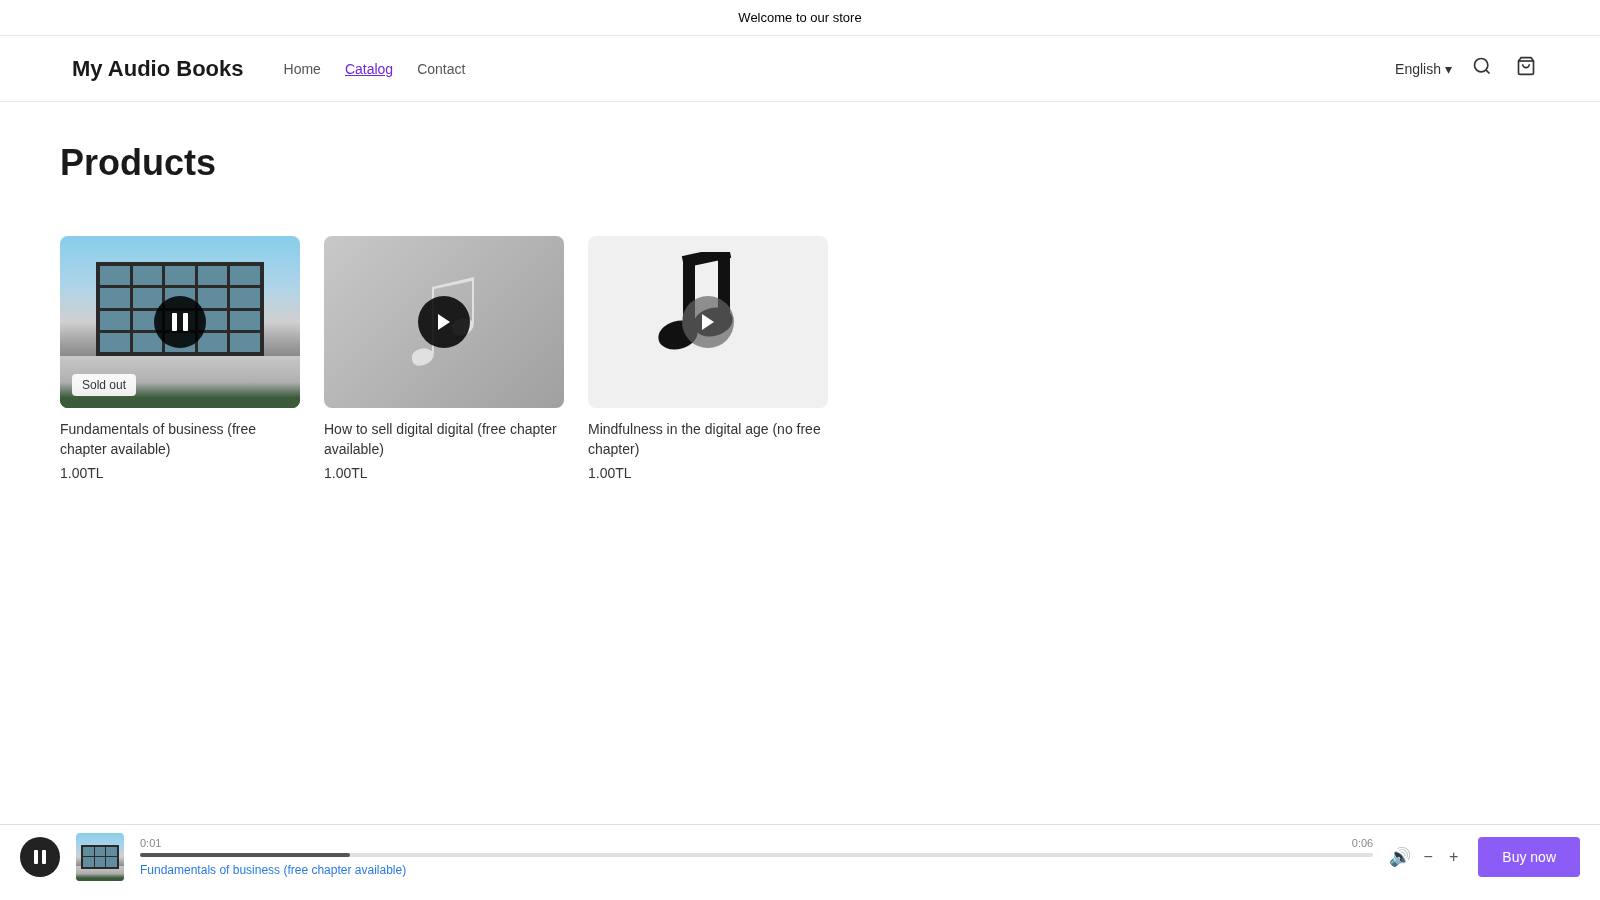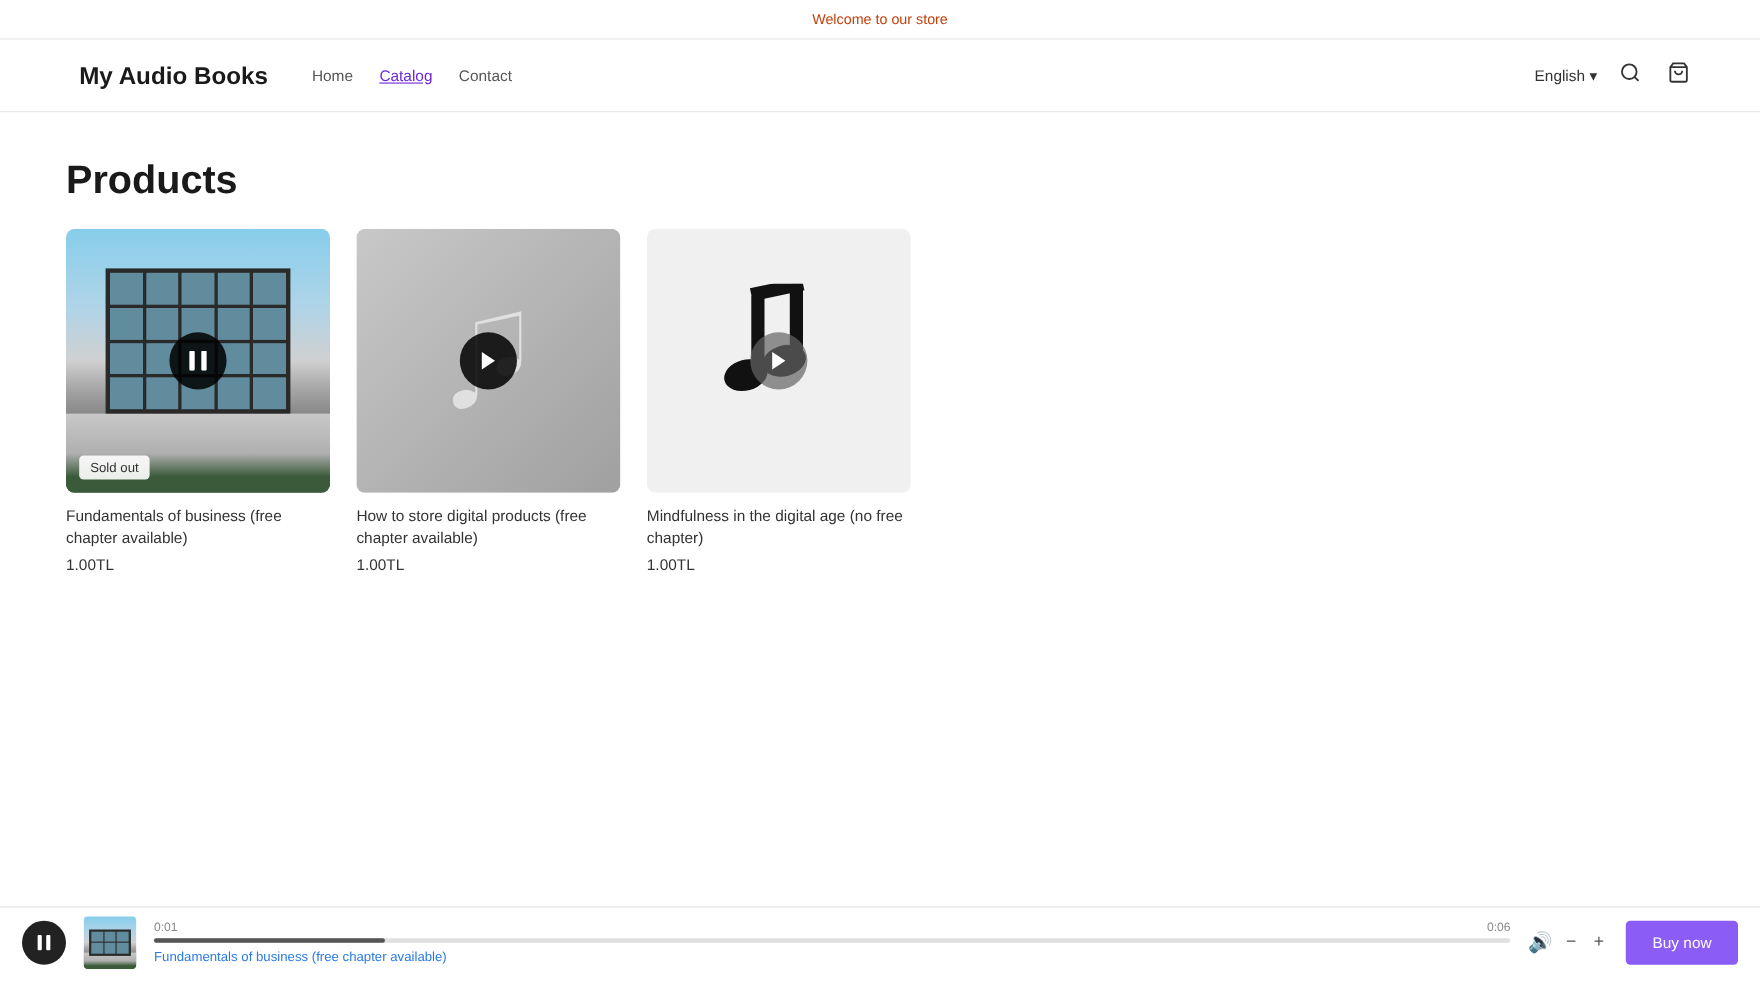--- a/index.html
+++ b/index.html
@@ -5,21 +5,21 @@
     * { box-sizing: border-box; margin: 0; padding: 0; }
     body { font-family: -apple-system, BlinkMacSystemFont, 'Segoe UI', Helvetica, Arial, sans-serif; background: #fff; color: #333; }
 
     
     .announcement-bar {
       background: #fff;
       border-bottom: 1px solid #e8e8e8;
       text-align: center;
       padding: 10px;
       font-size: 13px;
-      color: #c2410c;
+      color: #000000;
     }
 
     
     .header {
       display: flex;
       align-items: center;
       justify-content: space-between;
       padding: 16px 60px;
       border-bottom: 1px solid #e8e8e8;
     }
@@ -71,21 +71,21 @@
     }
 
     
     .main {
       padding: 40px 60px 80px;
     }
     .page-title {
       font-size: 36px;
       font-weight: 600;
       color: #1a1a1a;
-      margin-bottom: 24px;
+      margin-bottom: 52px;
     }
 
     
     .filter-sort-bar {
       display: flex;
       align-items: center;
       justify-content: space-between;
       margin-bottom: 24px;
       padding-bottom: 16px;
     }
@@ -139,21 +139,21 @@
       display: grid;
       grid-template-columns: repeat(3, 240px);
       gap: 24px;
     }
     .product-card {
       cursor: pointer;
     }
     .product-image-wrap {
       position: relative;
       width: 240px;
-      height: 240px;
+      height: 172px;
       border-radius: 8px;
       overflow: hidden;
       margin-bottom: 12px;
       background: #f0f0f0;
     }
     .play-btn-overlay {
       position: absolute;
       top: 50%;
       left: 50%;
       transform: translate(-50%, -50%);
@@ -449,21 +449,21 @@
           <svg width="80" height="110" viewBox="0 0 80 110">
             <path d="M30 85 Q30 95 20 98 Q10 101 8 93 Q6 85 16 82 Q22 80 28 84 L28 20 L70 10 L70 55 Q70 65 60 68 Q50 71 48 63 Q46 55 56 52 Q62 50 68 54 L68 14 L30 22 Z" fill="#e0e0e0"></path>
           </svg>
         </div>
         <div class="play-btn-overlay">
           <svg width="16" height="18" viewBox="0 0 16 18" fill="white">
             <polygon points="2,1 14,9 2,17"></polygon>
           </svg>
         </div>
       </div>
-      <div class="product-name">How to store digital products (free chapter available)</div>
+      <div class="product-name">How to sell digital digital (free chapter available)</div>
       <div class="product-price">1.00TL</div>
     </div>
 
     <div class="product-card">
       <div class="product-image-wrap">
         <div class="music-icon-card3">
           <svg width="130" height="140" viewBox="0 0 130 140">
 
             <rect x="40" y="10" width="12" height="70" rx="2" fill="#111"></rect>
             <rect x="75" y="0" width="12" height="65" rx="2" fill="#111"></rect>

